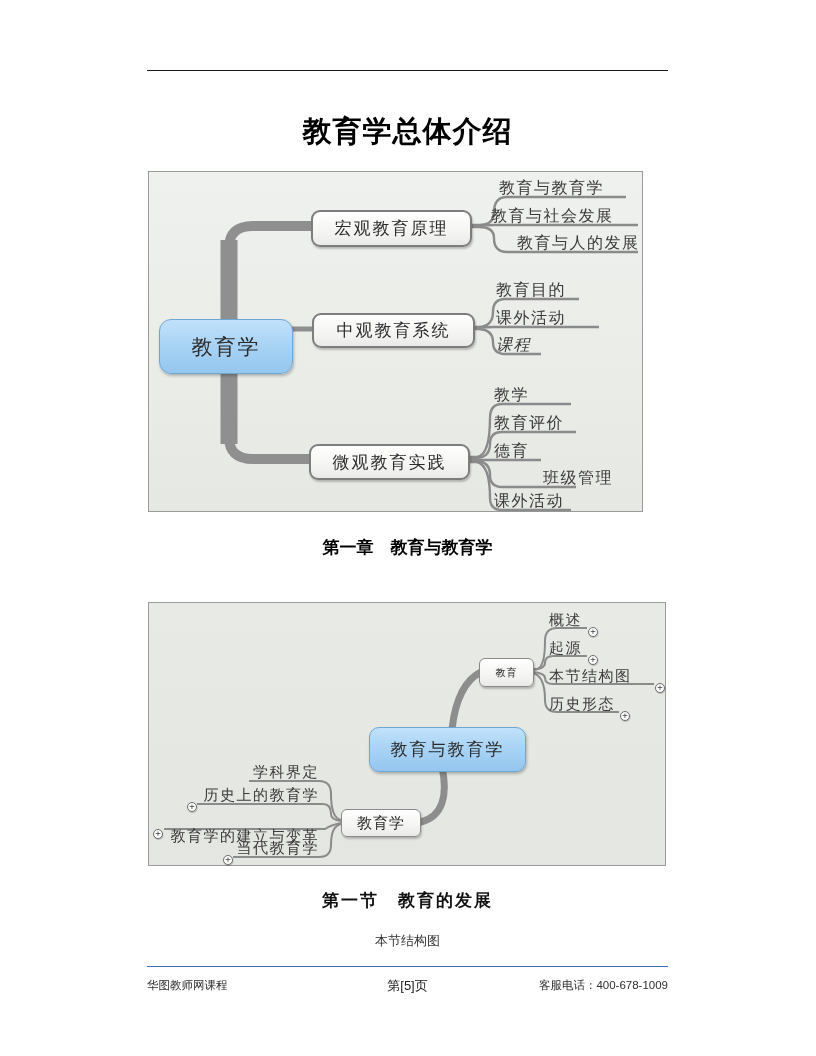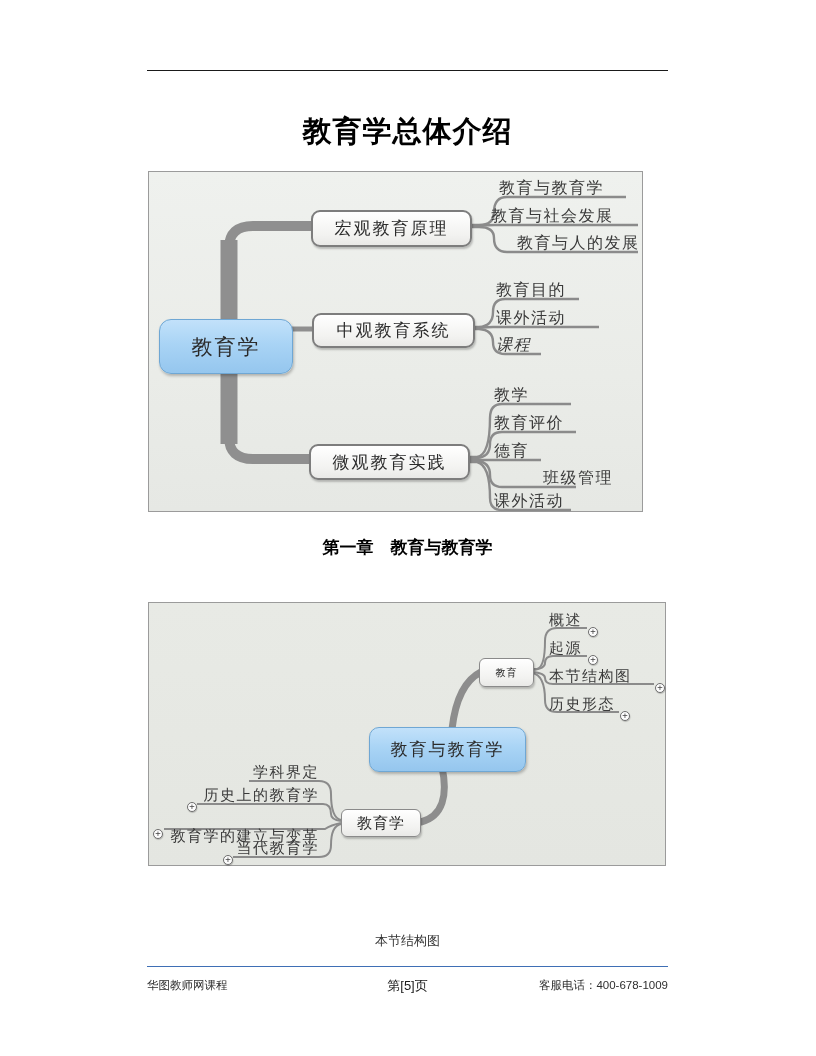--- a/index.html
+++ b/index.html
@@ -137,20 +137,21 @@
 
     <div class="leaf lf15" style="right:346px;top:160px;">学科界定</div>
     <div class="leaf lf15" style="right:346px;top:183px;">历史上的教育学</div>
     <div class="leaf lf15" style="right:346px;top:224px;">教育学的建立与变革</div>
     <div class="leaf lf15" style="right:346px;top:236px;">当代教育学</div>
     <div class="plus" style="left:38px;top:199px;">+</div>
     <div class="plus" style="left:4px;top:226px;">+</div>
     <div class="plus" style="left:74px;top:252px;">+</div>
   </div>
 
+  <div class="section-heading">第一节　教育的发展</div>
   <div class="section-sub">本节结构图</div>
 
   <div class="rule-footer"></div>
   <div class="footer-left">华图教师网课程</div>
   <div class="footer-center">第[5]页</div>
   <div class="footer-right">客服电话：400-678-1009</div>
 
 </div>
 
 </body></html>

